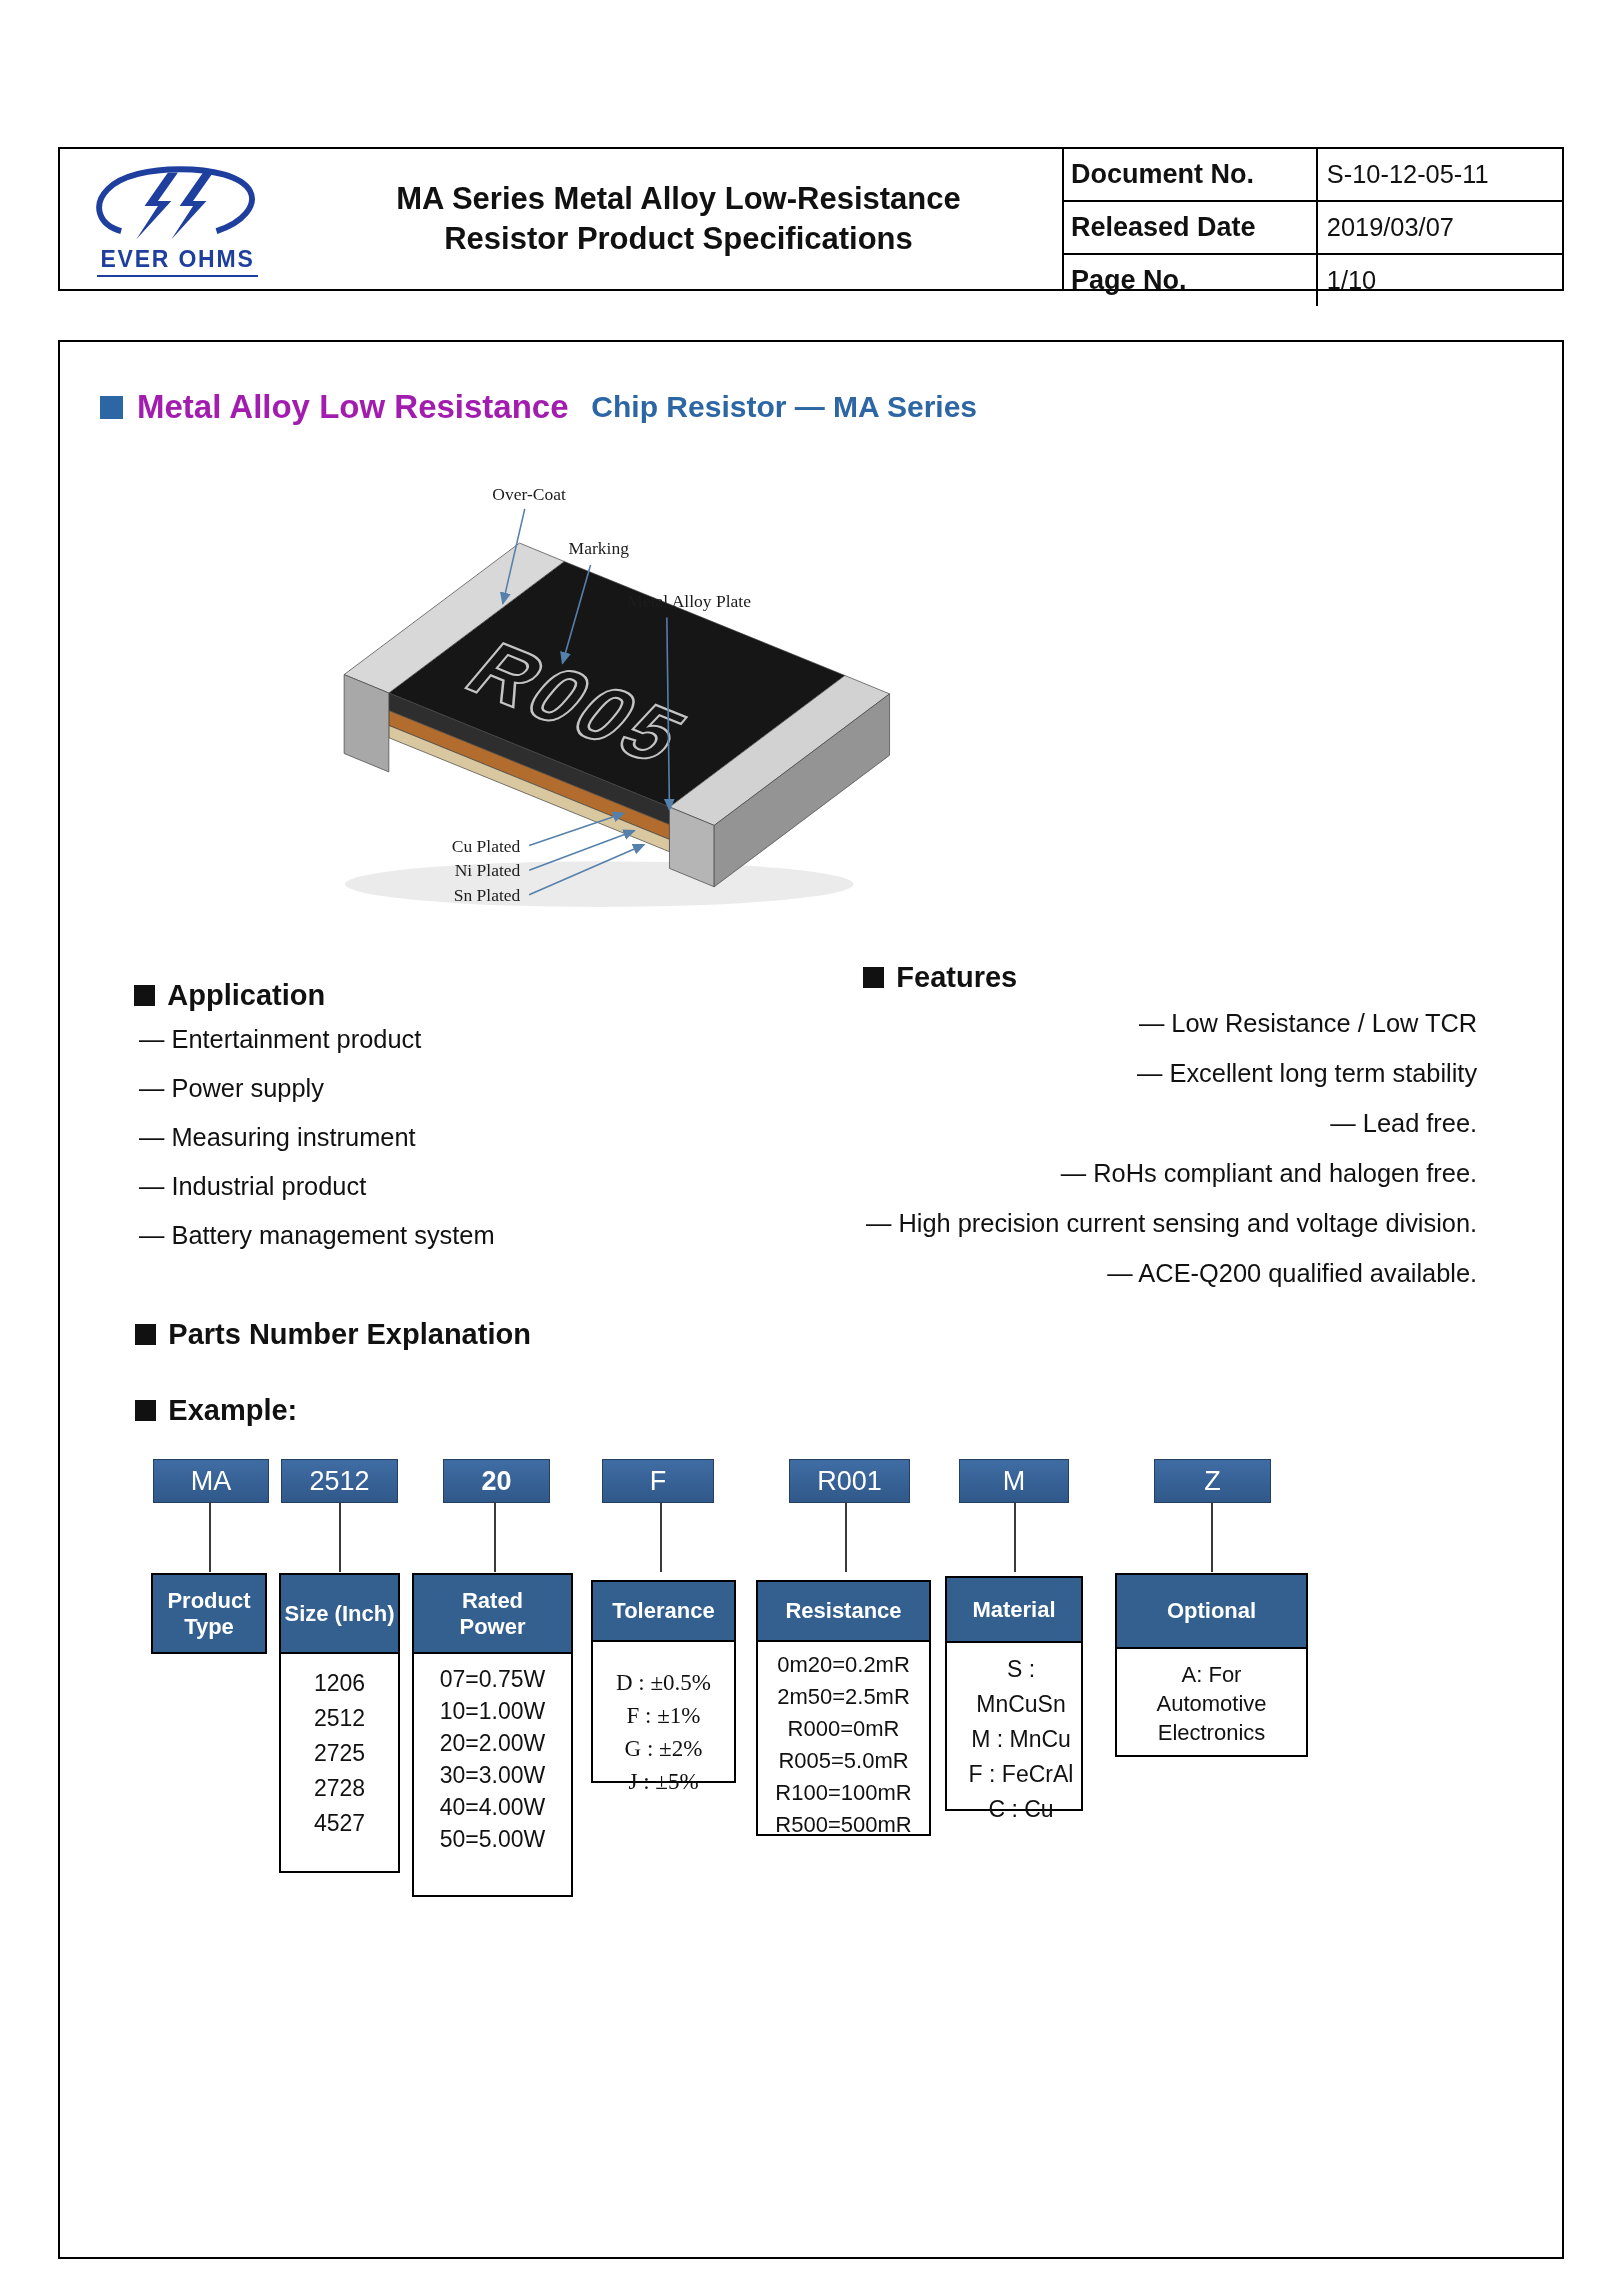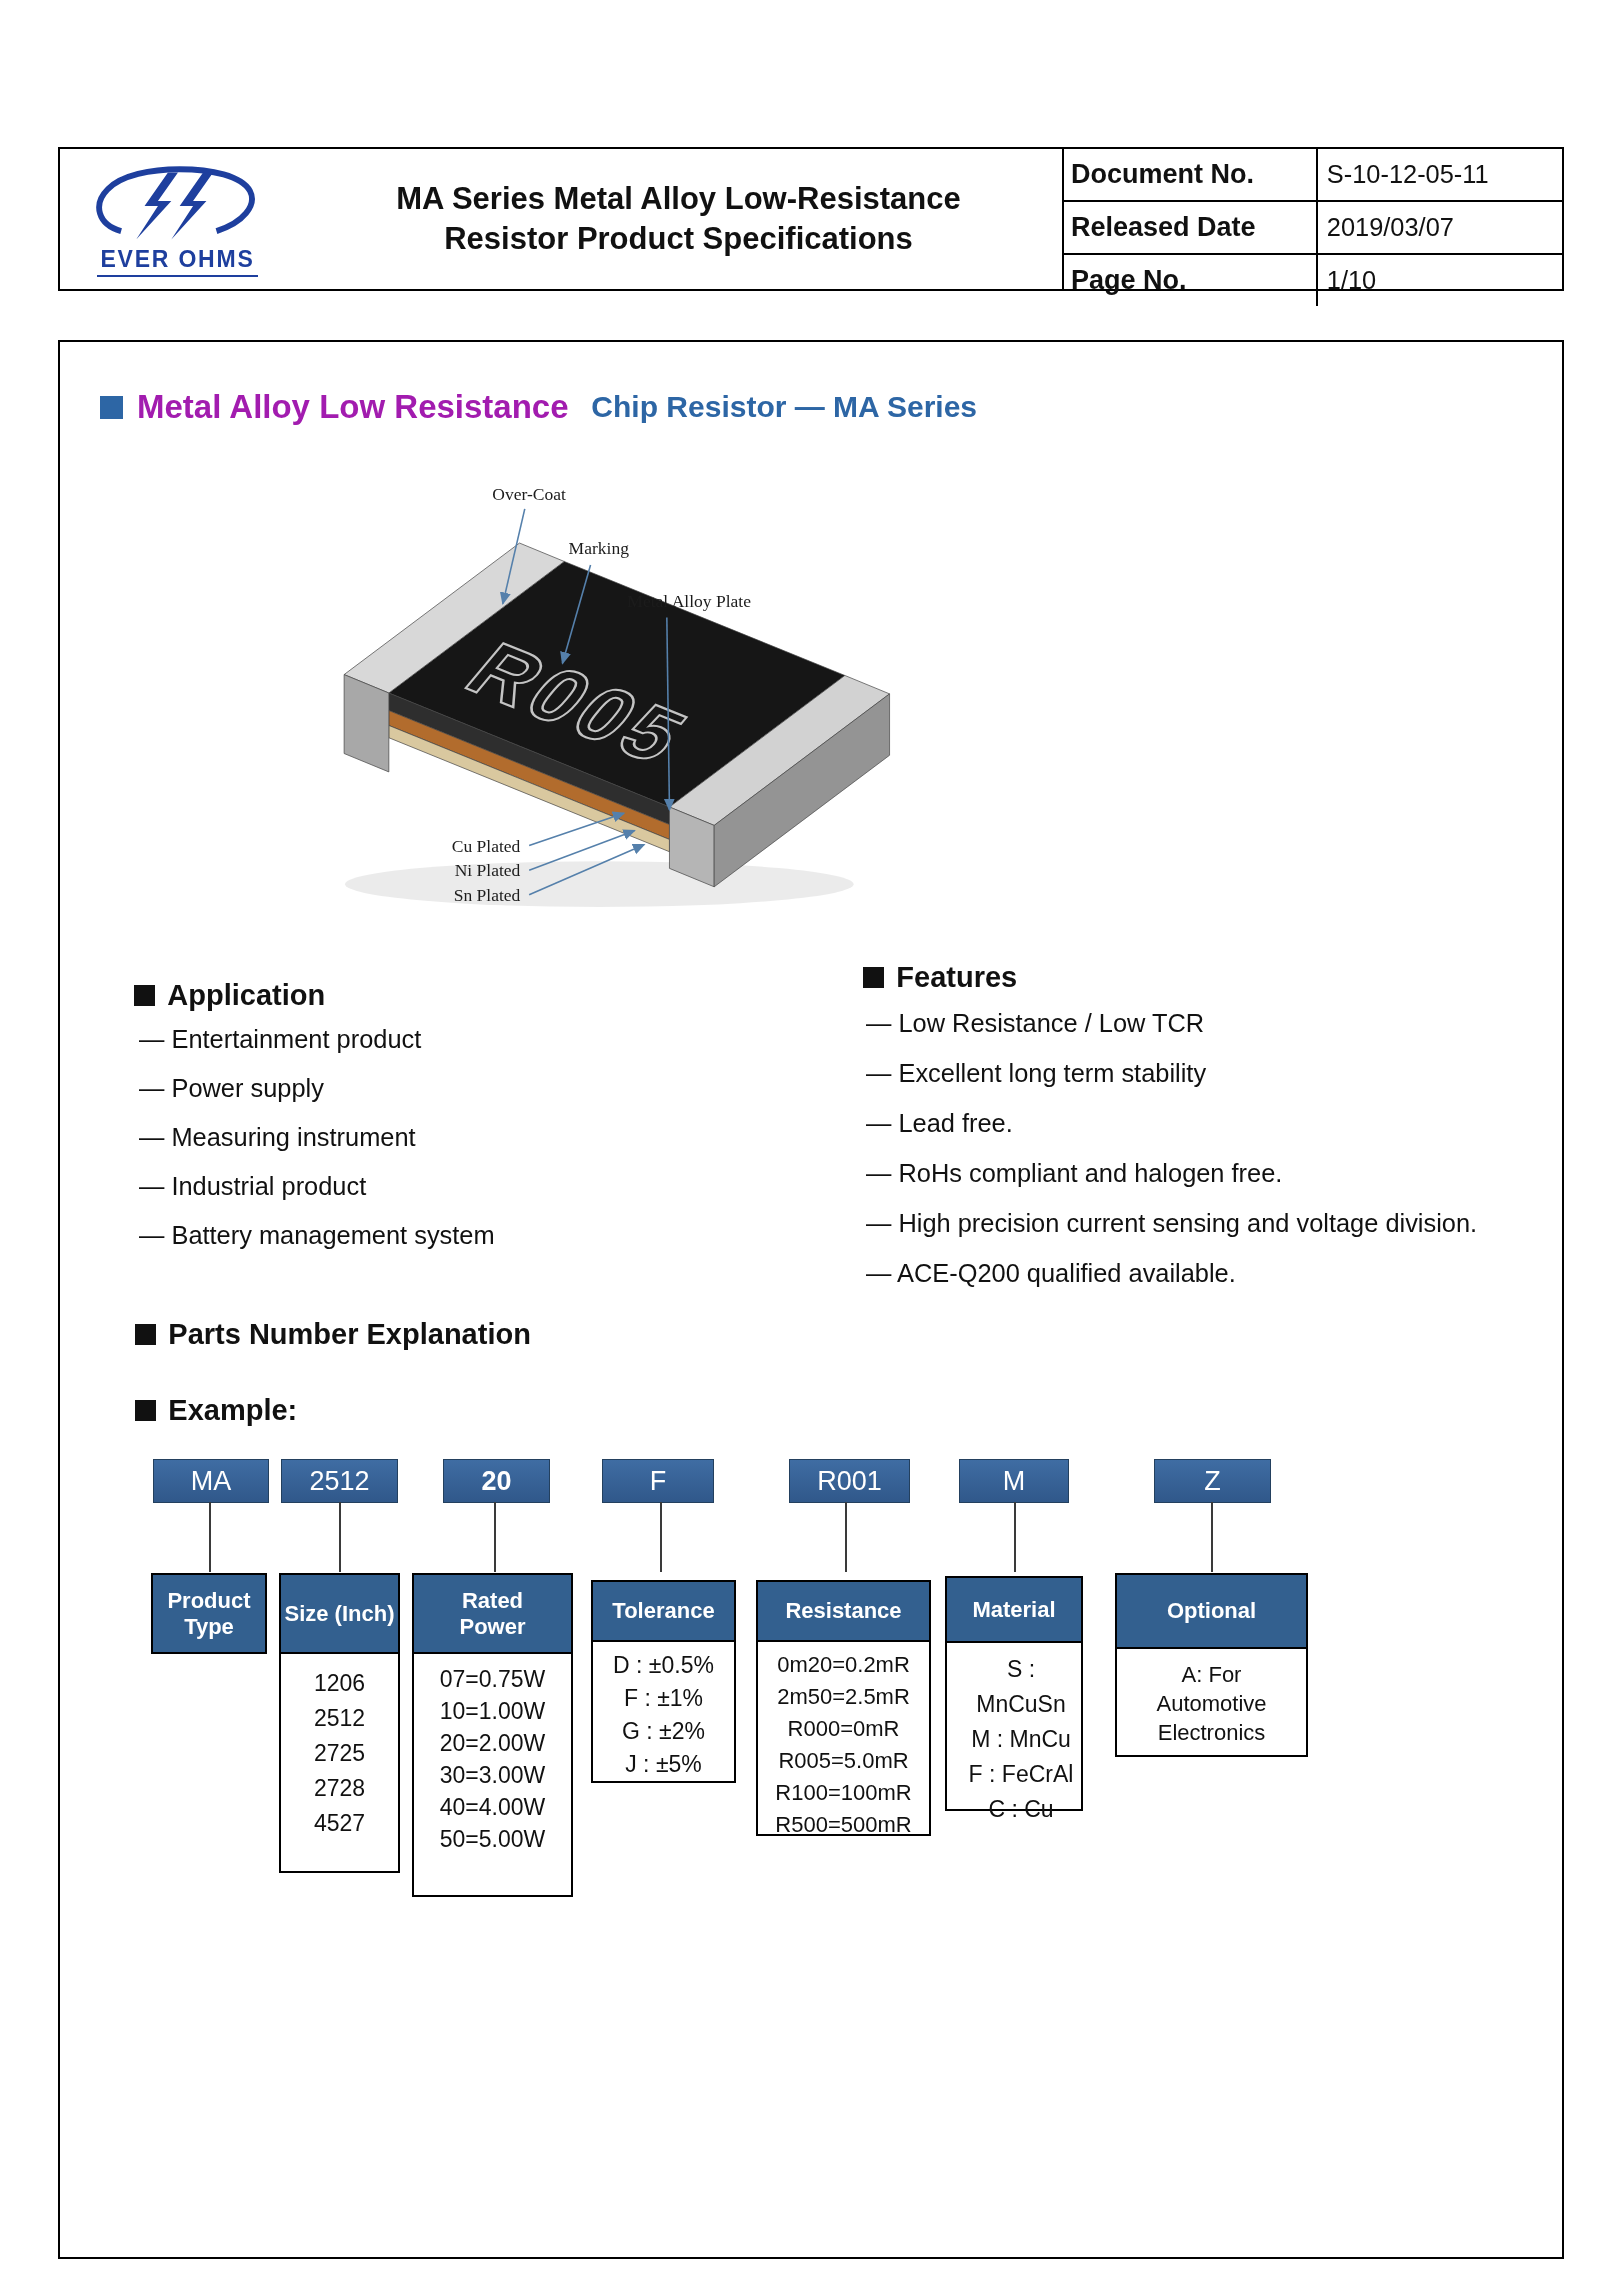--- a/index.html
+++ b/index.html
@@ -33,40 +33,40 @@
 
   .section-heading { position:absolute; display:flex; align-items:center; gap:12.3px; }
   .sq-black { width:21px; height:21px; background:#111; flex:none; }
   .section-heading .txt { font-size:29px; font-weight:700; color:#111; }
 
   .list-col { position:absolute; }
   .list-col .item { font-size:25.4px; }
   .app-list { left:79px; top:673px; }
   .app-list .item { line-height:49px; }
   .feat-list { left:806px; top:656px; }
-  .feat-list .item { line-height:50px; }
+  .feat-list .item { line-height:50px;text-align:right; }
 
   
   .code-box { position:absolute; top:1117px; height:44px; background:linear-gradient(#3f6da3,#30588a);
               color:#fff; font-size:27px; display:flex; align-items:center; justify-content:center;
               border:0.9px solid #23405e; }
   .code-box.bold { font-weight:700; }
   .connector { position:absolute; width:1.8px; background:#3a3a3a; top:1160px; height:70px; }
 
   .col { position:absolute; border:2.6px solid #000; background:#fff; display:flex; flex-direction:column; }
   .col-header { background:#33608f; color:#fff; font-weight:700; font-size:22px; line-height:26px;
                 display:flex; align-items:center; justify-content:center; text-align:center;
                 border-bottom:2.6px solid #000; flex:none; }
   .col-header.no-line { border-bottom:none; }
   .col-header span { display:inline-block; }
   .col-rated .col-header span { max-width:79px; }
   .col-body { flex:1; text-align:center; font-size:23px; color:#111; }
   .col-size .col-body { padding-top:12.3px; } .col-size .li { line-height:35px; }
   .col-rated .col-body { padding-top:8.8px; } .col-rated .li { line-height:32px; }
-  .col-tol .col-body { padding-top:7px; } .col-tol .li { line-height:33px; }
+  .col-tol .col-body { padding-top:24px;font-family:Liberation Serif, serif; } .col-tol .li { line-height:33px; }
   .col-res .col-body { padding-top:7px; font-size:22px; } .col-res .li { line-height:32px; }
   .col-mat .col-body { padding-top:8.8px; text-align:center; padding-left:14px; } .col-mat .li { line-height:35px; }
   .col-opt .col-body { padding:10.5px 21px 0 21px; font-size:22px; line-height:29px; }
 
   .diagram { position:absolute; left:171px; top:123px; }
   .diagram text.lbl { font-family:"Liberation Serif", serif; font-size:20px; fill:#1c1c1c; }
 </style>
 </head>
 <body>
 

